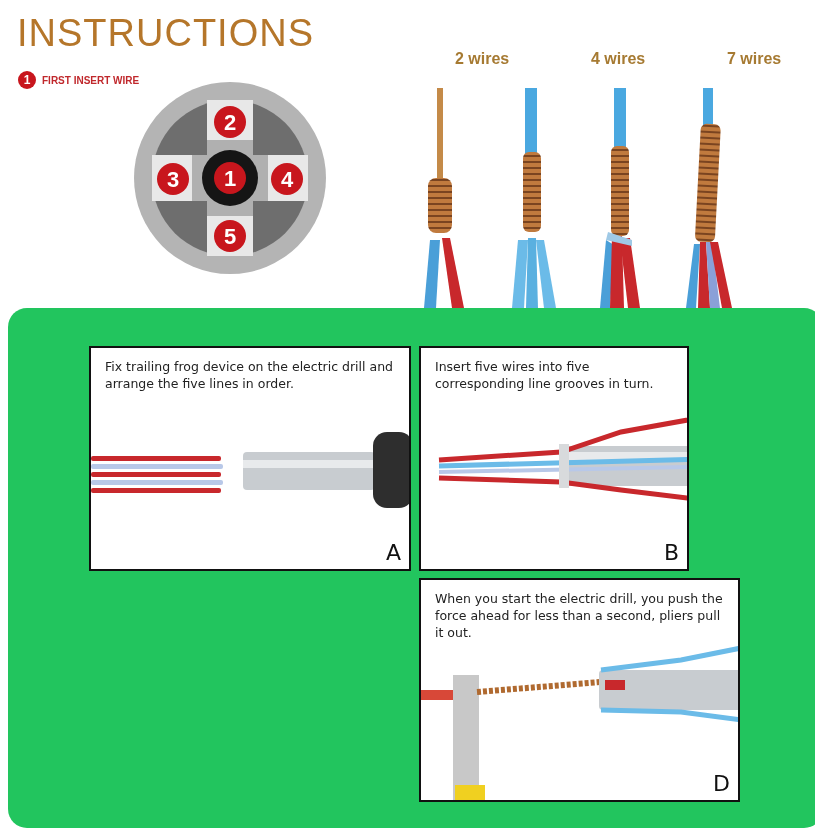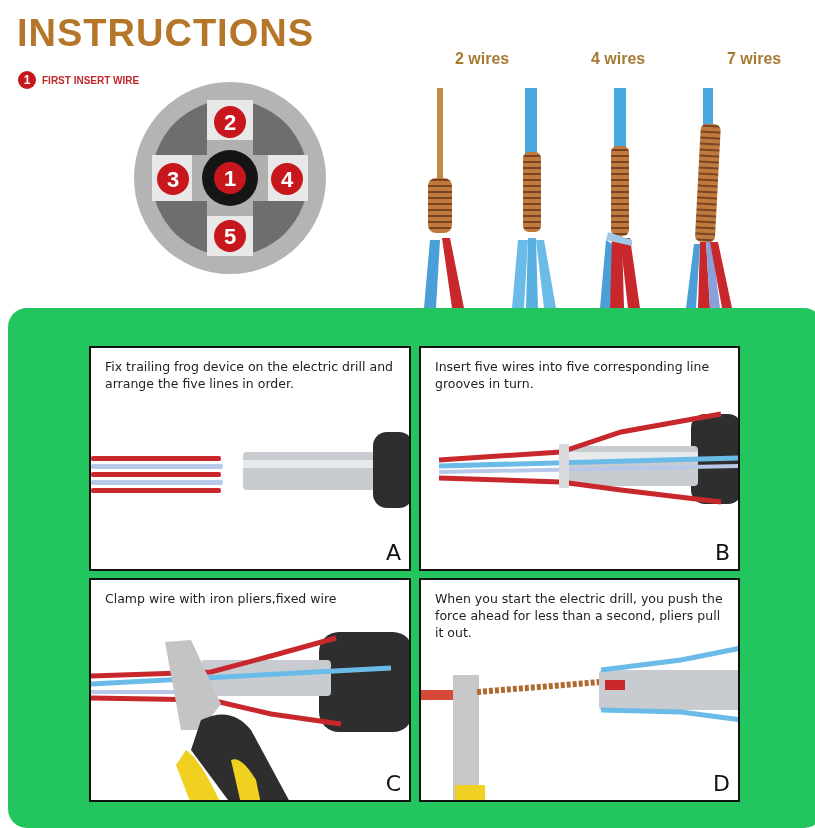--- a/index.html
+++ b/index.html
@@ -1,18 +1,18 @@
 <!DOCTYPE html>
 <html><head>
 <meta charset="utf-8">
 <style>
   * { box-sizing: border-box; margin: 0; padding: 0; }
   body { width: 815px; height: 828px; background: #ffffff; font-family: "DejaVu Sans", sans-serif; position: relative; overflow: hidden; }
   .top { position: absolute; left: 0; top: 0; width: 815px; height: 308px; background: #ffffff; }
-  .title { position: absolute; left: 17px; top: 12px; font-family: "Liberation Sans", sans-serif; font-weight: 700; font-size: 38px; letter-spacing: 1px; color: #b5762a; }
+  .title { position: absolute; left: 17px; top: 12px; font-family: "Liberation Sans", sans-serif; font-weight: 400; font-size: 38px; letter-spacing: 1px; color: #b5762a; }
   .first-insert { position: absolute; left: 18px; top: 71px; display: flex; align-items: center; gap: 6px; }
   .num-badge { width: 18px; height: 18px; border-radius: 50%; background: #c8161d; color: #fff; font-weight: bold; font-size: 12px; display: flex; align-items: center; justify-content: center; font-family: "Liberation Sans", sans-serif; }
   .first-insert-label { font-family: "Liberation Sans", sans-serif; font-weight: bold; font-size: 10px; color: #c0282c; }
   .diagram { position: absolute; left: 134px; top: 82px; width: 192px; height: 192px; }
   .wire-labels { position: absolute; top: 50px; left: 411px; display: flex; }
   .wire-label { font-family: "Liberation Sans", sans-serif; font-weight: bold; font-size: 16px; color: #a67a32; width: 92px; margin-left: 44px; }
   .wire-photos { position: absolute; left: 400px; top: 80px; width: 415px; height: 228px; }
   .dark { position: absolute; left: 8px; top: 308px; width: 815px; height: 520px; background: #22c55e; border-radius: 19px; }
   .panel { position: absolute; background: #fff; border: 2px solid #111; overflow: hidden; }
   .panel-text { position: absolute; left: 14px; top: 10px; right: 10px; font-family: "DejaVu Sans", sans-serif; font-size: 12.5px; line-height: 17px; color: #222; }
@@ -117,51 +117,35 @@
         <rect x="0" y="140" width="130" height="5" rx="2" fill="#c8282c"></rect>
         <rect x="152" y="104" width="132" height="38" rx="4" fill="#c8ccd0"></rect>
         <rect x="152" y="112" width="132" height="8" fill="#e8eaec"></rect>
         <rect x="282" y="84" width="40" height="76" rx="14" fill="#2e2e2e"></rect>
       </g>
     </svg>
     <div class="panel-text">Fix trailing frog device on the electric drill and arrange the five lines in order.</div>
     <div class="panel-letter">A</div>
   </div>
 
-  <div class="panel" style="left:411px; top:38px; width:321px; height:225px;">
+  <div class="panel" style="left:411px; top:38px; width:270px; height:225px;">
     <svg width="321" height="225" viewBox="0 0 321 225">
       <rect x="270" y="66" width="51" height="90" rx="14" fill="#2e2e2e"></rect>
       <rect x="142" y="98" width="135" height="40" rx="4" fill="#c8ccd0"></rect>
       <rect x="142" y="104" width="135" height="8" fill="#e8eaec"></rect>
       <path d="M18 112 L140 104 L200 84 L300 66" stroke="#c8282c" stroke-width="5" fill="none"></path>
       <path d="M18 118 L321 110" stroke="#6bbbe8" stroke-width="5" fill="none"></path>
       <path d="M18 124 L321 118" stroke="#b8c8e8" stroke-width="4" fill="none"></path>
       <path d="M18 130 L140 134 L200 142 L300 154" stroke="#c8282c" stroke-width="5" fill="none"></path>
       <rect x="138" y="96" width="10" height="44" fill="#d8dadc"></rect>
     </svg>
     <div class="panel-text">Insert five wires into five corresponding line grooves in turn.</div>
     <div class="panel-letter">B</div>
   </div>
 
-  <div class="panel" style="left:81px; top:270px; width:322px; height:224px;">
-    <svg width="322" height="224" viewBox="0 0 322 224">
-      <rect x="228" y="52" width="94" height="100" rx="20" fill="#2e2e2e"></rect>
-      <rect x="110" y="80" width="130" height="36" rx="4" fill="#c8ccd0"></rect>
-      <path d="M0 96 L120 92 L180 76 L245 58" stroke="#c8282c" stroke-width="5" fill="none"></path>
-      <path d="M0 104 L300 88" stroke="#6bbbe8" stroke-width="5" fill="none"></path>
-      <path d="M0 112 L120 112" stroke="#b8c8e8" stroke-width="4" fill="none"></path>
-      <path d="M0 118 L120 120 L180 134 L250 144" stroke="#c8282c" stroke-width="5" fill="none"></path>
-      <polygon points="74,62 100,60 130,124 110,150 90,150" fill="#c4c4c4"></polygon>
-      <path d="M110 140 Q140 125 160 150 L200 224 L140 224 L100 170 Z" fill="#2e2e2e"></path>
-      <path d="M95 170 Q110 180 130 224 L100 224 L85 185 Z" fill="#f0d020"></path>
-      <path d="M140 180 Q150 175 165 200 L170 224 L150 224 Z" fill="#f0d020"></path>
-    </svg>
-    <div class="panel-text">Clamp wire with iron pliers,fixed wire</div>
-    <div class="panel-letter">C</div>
-  </div>
 
   <div class="panel" style="left:411px; top:270px; width:321px; height:224px;">
     <svg width="321" height="224" viewBox="0 0 321 224">
       <rect x="0" y="110" width="36" height="10" fill="#d84838"></rect>
       <rect x="32" y="95" width="26" height="129" fill="#c8c8c8"></rect>
       <rect x="34" y="205" width="30" height="19" fill="#f0d020"></rect>
       <path d="M56 112 L180 102" stroke="#b06a30" stroke-width="6" stroke-dasharray="4 2" fill="none"></path>
       <rect x="178" y="90" width="143" height="40" rx="4" fill="#c8ccd0"></rect>
       <rect x="184" y="100" width="20" height="10" fill="#c8282c"></rect>
       <path d="M180 90 L260 80 L320 68" stroke="#6bbbe8" stroke-width="5" fill="none"></path>

